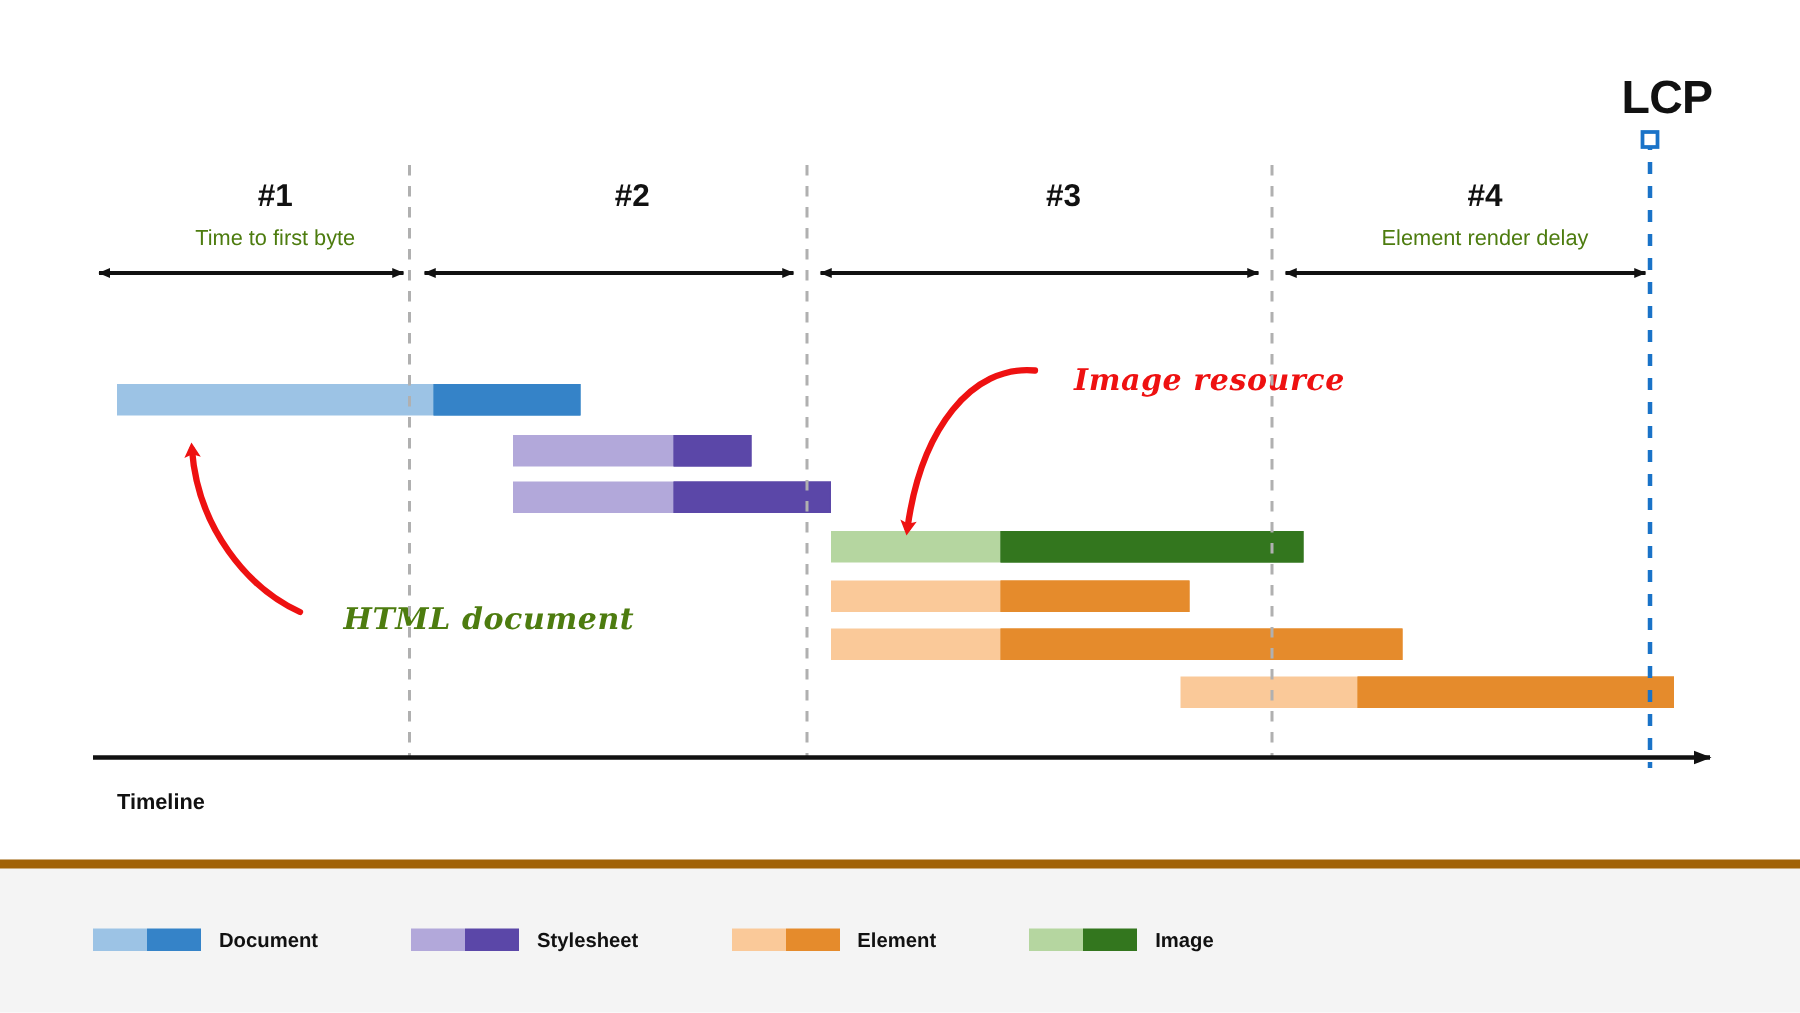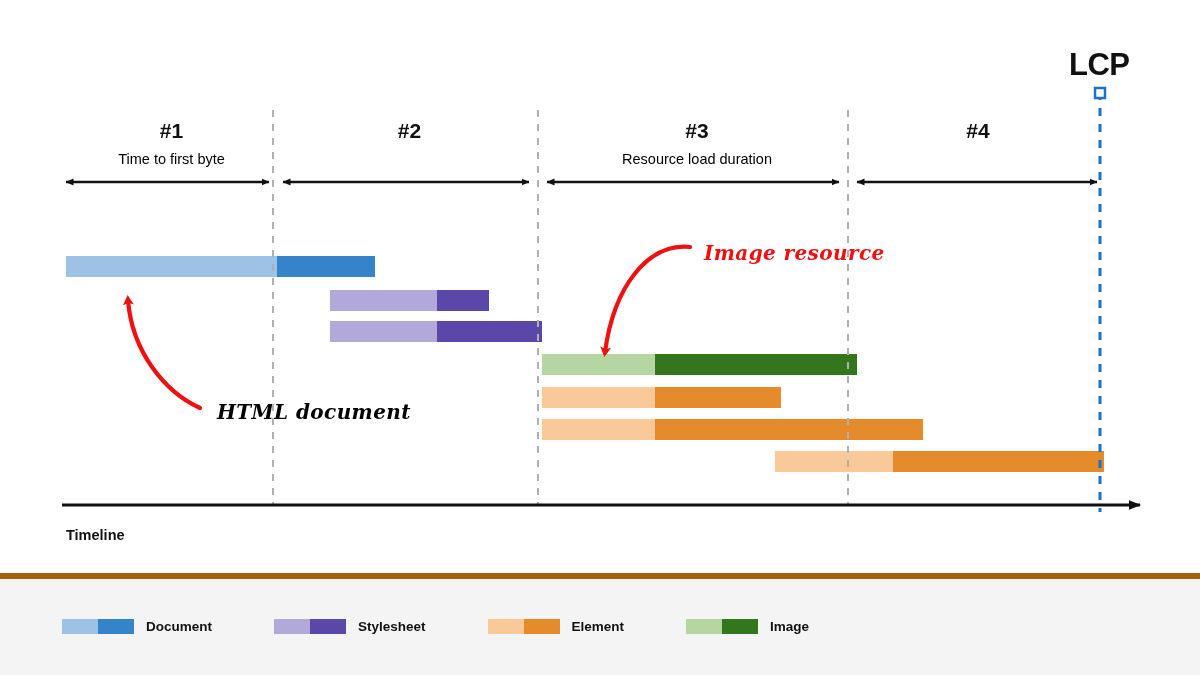--- a/index.html
+++ b/index.html
@@ -17,21 +17,21 @@
 
   #stage {
     position: absolute;
     left: 0; top: 0;
     width: 1200px;
     height: 675px;
   }
 
   .chart-area {
     position: absolute;
-    left: 4px; top: 0;
+    left: 16px; top: 0;
     width: 1056px;
     height: 573px;
     background: #ffffff;
   }
 
   
   .lcp-label {
     position: absolute;
     font-size: 31px;
     font-weight: bold;
@@ -48,21 +48,21 @@
   .phase-num {
     font-size: 21px;
     font-weight: bold;
     color: #111111;
     line-height: 1;
     margin-bottom: 11px;
   }
   .phase-name {
     font-size: 14.5px;
     font-weight: 400;
-    color: #000000;
+    color: #4d7c0f;
     line-height: 1;
     white-space: nowrap;
   }
 
   
   .timeline-caption {
     position: absolute;
     font-size: 14.5px;
     font-weight: bold;
     color: #111111;
@@ -148,24 +148,24 @@
 
     <div class="phase" id="phase-0" style="left:62px; top:120px; width:211px;">
       <div class="phase-num">#1</div>
       <div class="phase-name">Time to first byte</div>
     </div>
     <div class="phase" id="phase-1" style="left:273px; top:120px; width:265px;">
       <div class="phase-num">#2</div>
     </div>
     <div class="phase" id="phase-2" style="left:538px; top:120px; width:310px;">
       <div class="phase-num">#3</div>
-      <div class="phase-name">Resource load duration</div>
     </div>
     <div class="phase" id="phase-3" style="left:848px; top:120px; width:252px;">
       <div class="phase-num">#4</div>
+      <div class="phase-name">Element render delay</div>
     </div>
 
     <div class="bar" id="bar-0" style="left: 62px; top: 256px; width: 309px;">
       <div class="seg-light" style="width: 211px; background: rgb(156, 195, 229);"></div>
       <div class="seg-dark" style="width: 98px; background: rgb(53, 131, 200); border: 1px solid rgb(53, 131, 200); box-sizing: border-box;"></div>
     </div>
     <div class="bar" id="bar-1" style="left: 326px; top: 290px; width: 159px;">
       <div class="seg-light" style="width: 107px; background: rgb(178, 168, 218);"></div>
       <div class="seg-dark" style="width: 52px; background: rgb(91, 71, 168); border: 1px solid rgb(91, 71, 168); box-sizing: border-box;"></div>
     </div>
@@ -183,21 +183,21 @@
     </div>
     <div class="bar" id="bar-5" style="left: 538px; top: 419px; width: 381px;">
       <div class="seg-light" style="width: 113px; background: rgb(250, 201, 153);"></div>
       <div class="seg-dark" style="width: 268px; background: rgb(229, 139, 44); border: 1px solid rgb(229, 139, 44); box-sizing: border-box;"></div>
     </div>
     <div class="bar" id="bar-6" style="left: 771px; top: 451px; width: 329px;">
       <div class="seg-light" style="width: 118px; background: rgb(250, 201, 153);"></div>
       <div class="seg-dark" style="width: 211px; background: rgb(229, 139, 44); border: 1px solid rgb(229, 139, 44); box-sizing: border-box;"></div>
     </div>
 
-    <div class="annot" id="annot-0" style="left: 213px; top: 400px; color: #000000;">HTML document</div>
+    <div class="annot" id="annot-0" style="left: 213px; top: 400px; color: #4d7c0f;">HTML document</div>
     <div class="annot" id="annot-1" style="left: 700px; top: 241px; color: rgb(238, 17, 17);">Image resource</div>
 
     <div class="timeline-caption" style="left:62px; top:527px;">Timeline</div>
   </div>
 
   <svg class="overlay" viewBox="0 0 1200 675">
     <defs>
       <marker id="arrR" markerWidth="9" markerHeight="9" refX="7.5" refY="4" orient="auto" markerUnits="userSpaceOnUse">
         <path d="M0,0.6 L8,4 L0,7.4 z" fill="#111111"></path>
       </marker>

